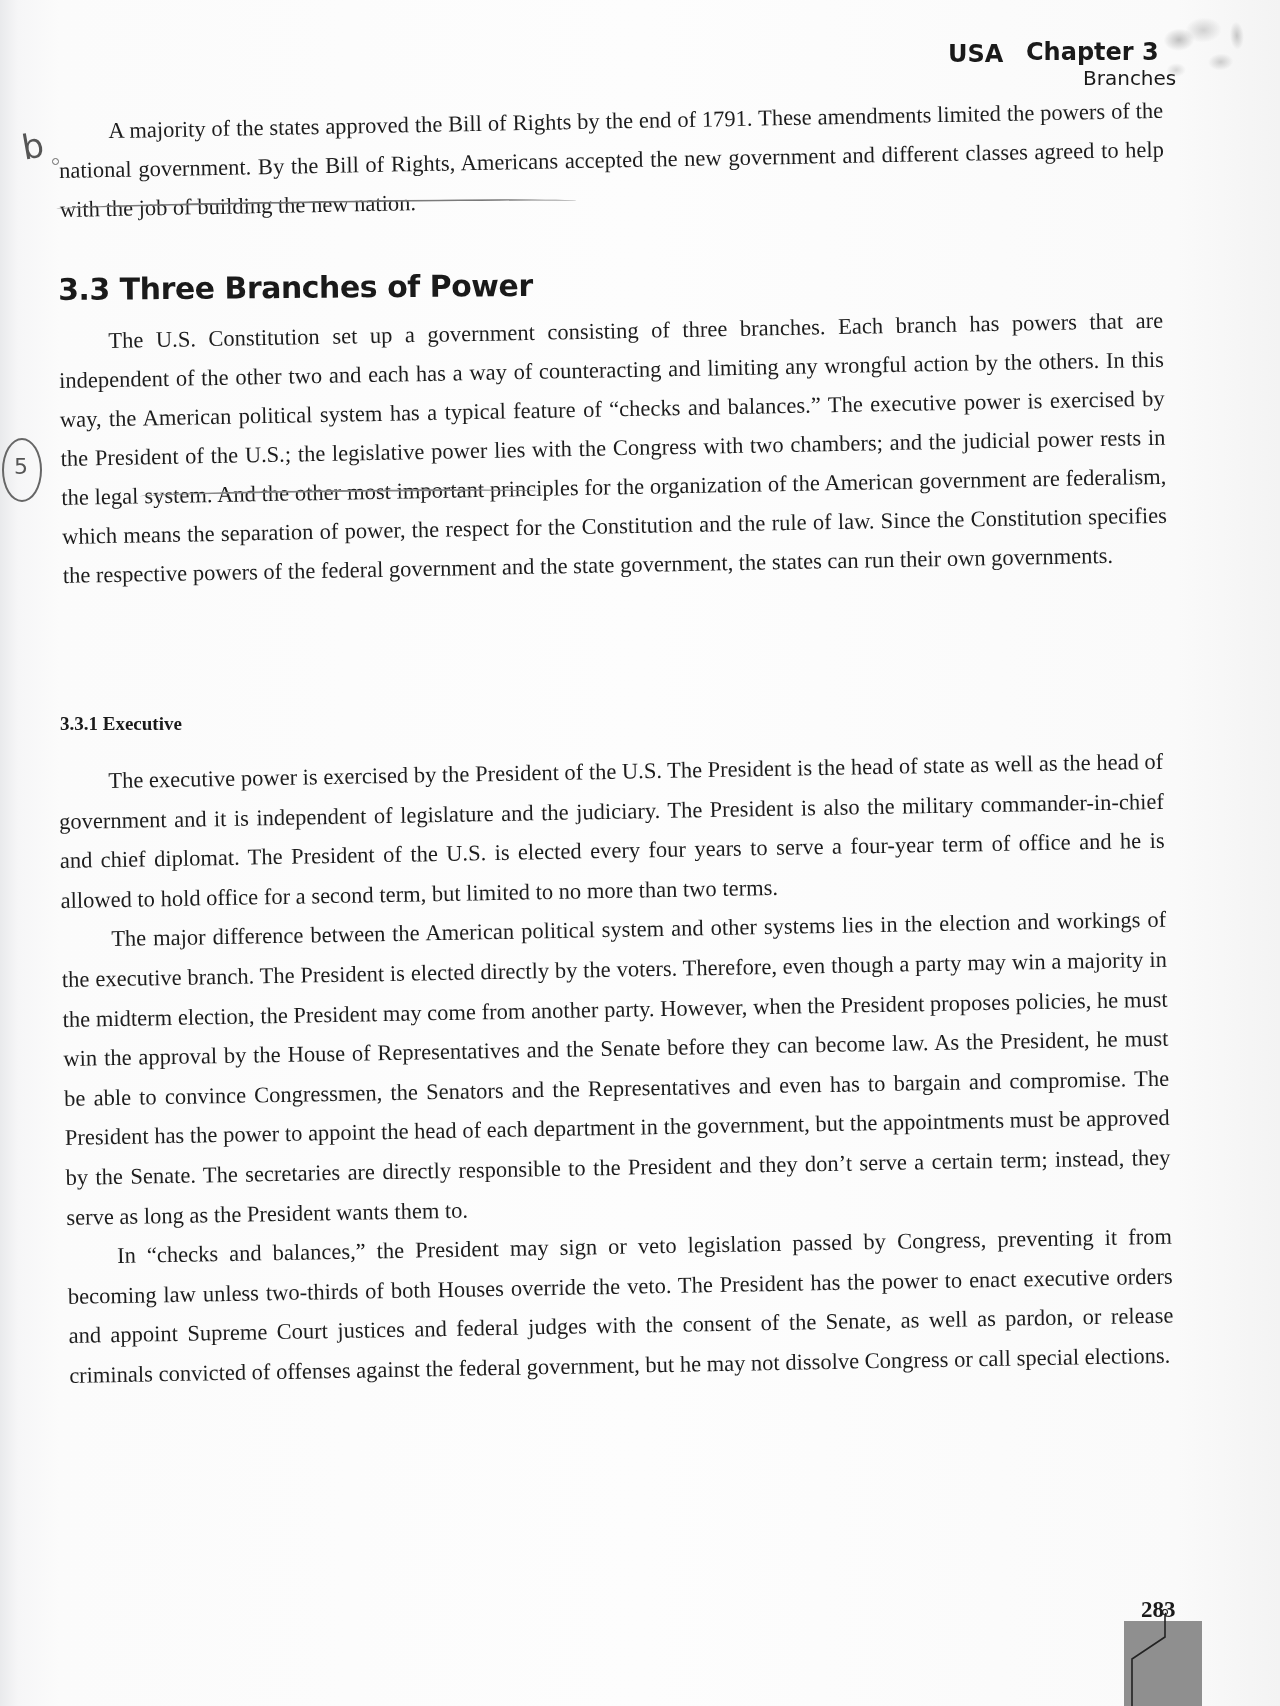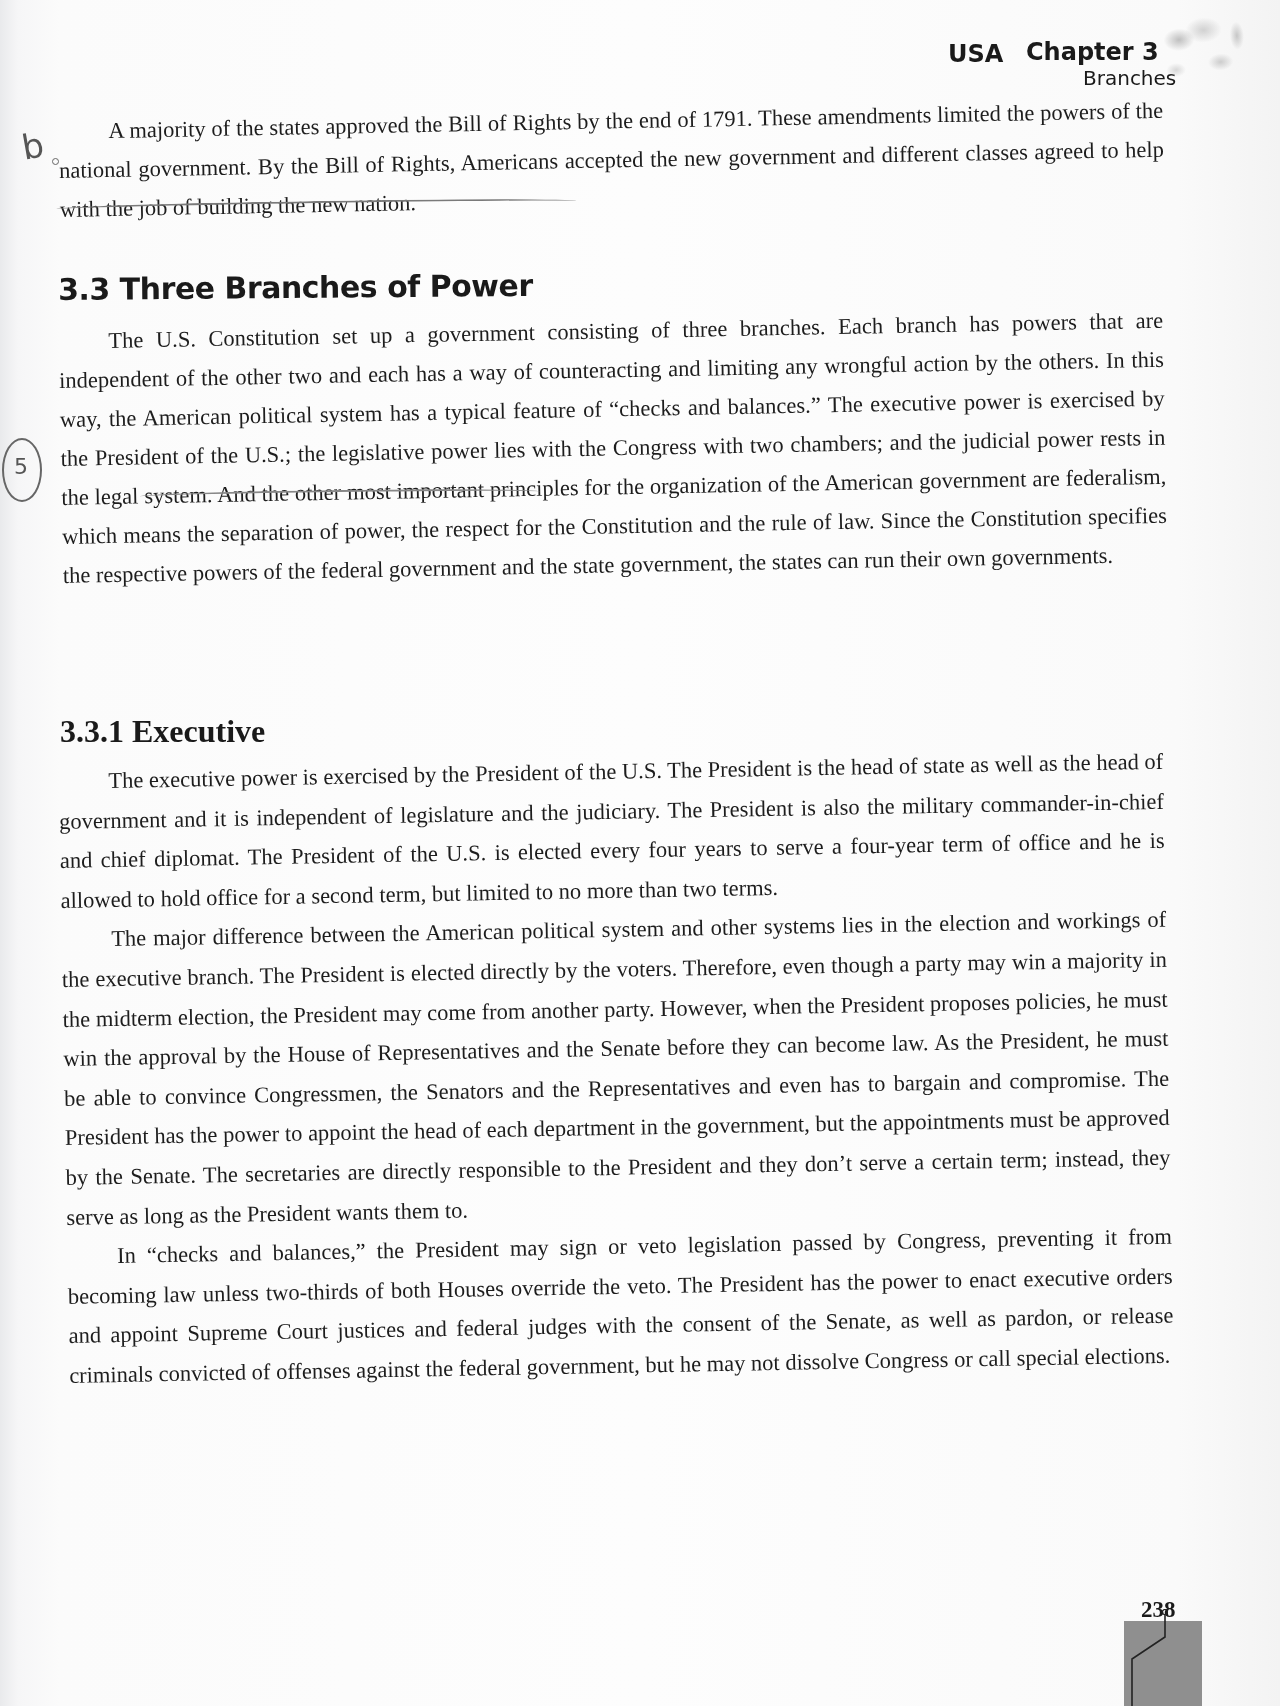--- a/index.html
+++ b/index.html
@@ -47,21 +47,21 @@
   .h2 {
     position: absolute; left: 58px; top: 272px;
     font-family: "DejaVu Sans", sans-serif; font-weight: bold; font-size: 30px;
     letter-spacing: -0.5px; color: #1a1a1a;
     transform: rotate(-0.5deg); transform-origin: left top;
   }
   .sec33 { top: 322px; transform: rotate(-1.1deg); transform-origin: left top; }
 
   .h3 {
     position: absolute; left: 60px; top: 713px;
-    font-family: "Liberation Serif", serif; font-weight: bold; font-size: 32px; color: #1a1a1a;
+    font-family: "Liberation Serif", serif; font-weight: bold; font-size: 19px; color: #1a1a1a;
   }
   .sec331 { top: 762px; transform: rotate(-1.05deg); transform-origin: left top; line-height: 39.6px; }
 
   
   .pen-b {
     position: absolute; left: 22px; top: 126px; font-family: "DejaVu Sans", sans-serif;
     font-size: 34px; color: #555; transform: rotate(-10deg);
   }
   .pen-dot { position: absolute; left: 52px; top: 158px; width: 5px; height: 5px; border-radius: 50%; border: 1px solid #666; }
   .underline1 {
@@ -123,20 +123,20 @@
   </div>
 
   <div class="h3">3.3.1 Executive</div>
 
   <div class="text sec331">
     <p>The executive power is exercised by the President of the U.S. The President is the head of state as well as the head of government and it is independent of legislature and the judiciary. The President is also the military commander-in-chief and chief diplomat. The President of the U.S. is elected every four years to serve a four-year term of office and he is allowed to hold office for a second term, but limited to no more than two terms.</p>
     <p>The major difference between the American political system and other systems lies in the election and workings of the executive branch. The President is elected directly by the voters. Therefore, even though a party may win a majority in the midterm election, the President may come from another party. However, when the President proposes policies, he must win the approval by the House of Representatives and the Senate before they can become law. As the President, he must be able to convince Congressmen, the Senators and the Representatives and even has to bargain and compromise. The President has the power to appoint the head of each department in the government, but the appointments must be approved by the Senate. The secretaries are directly responsible to the President and they don’t serve a certain term; instead, they serve as long as the President wants them to.</p>
     <p>In “checks and balances,” the President may sign or veto legislation passed by Congress, preventing it from becoming law unless two-thirds of both Houses override the veto. The President has the power to enact executive orders and appoint Supreme Court justices and federal judges with the consent of the Senate, as well as pardon, or release criminals convicted of offenses against the federal government, but he may not dissolve Congress or call special elections.</p>
   </div>
 
-  <div class="pagenum">238</div>
+  <div class="pagenum">283</div>
   <div class="tab">
     <svg width="78" height="97" viewBox="0 0 78 97">
       <circle cx="41" cy="3" r="2.5" fill="none" stroke="#222" stroke-width="1.2"></circle>
       <polyline points="41,6 41,28 8,50 8,97" fill="none" stroke="#222" stroke-width="1.6"></polyline>
     </svg>
   </div>
 </div>
 
 </body></html>

